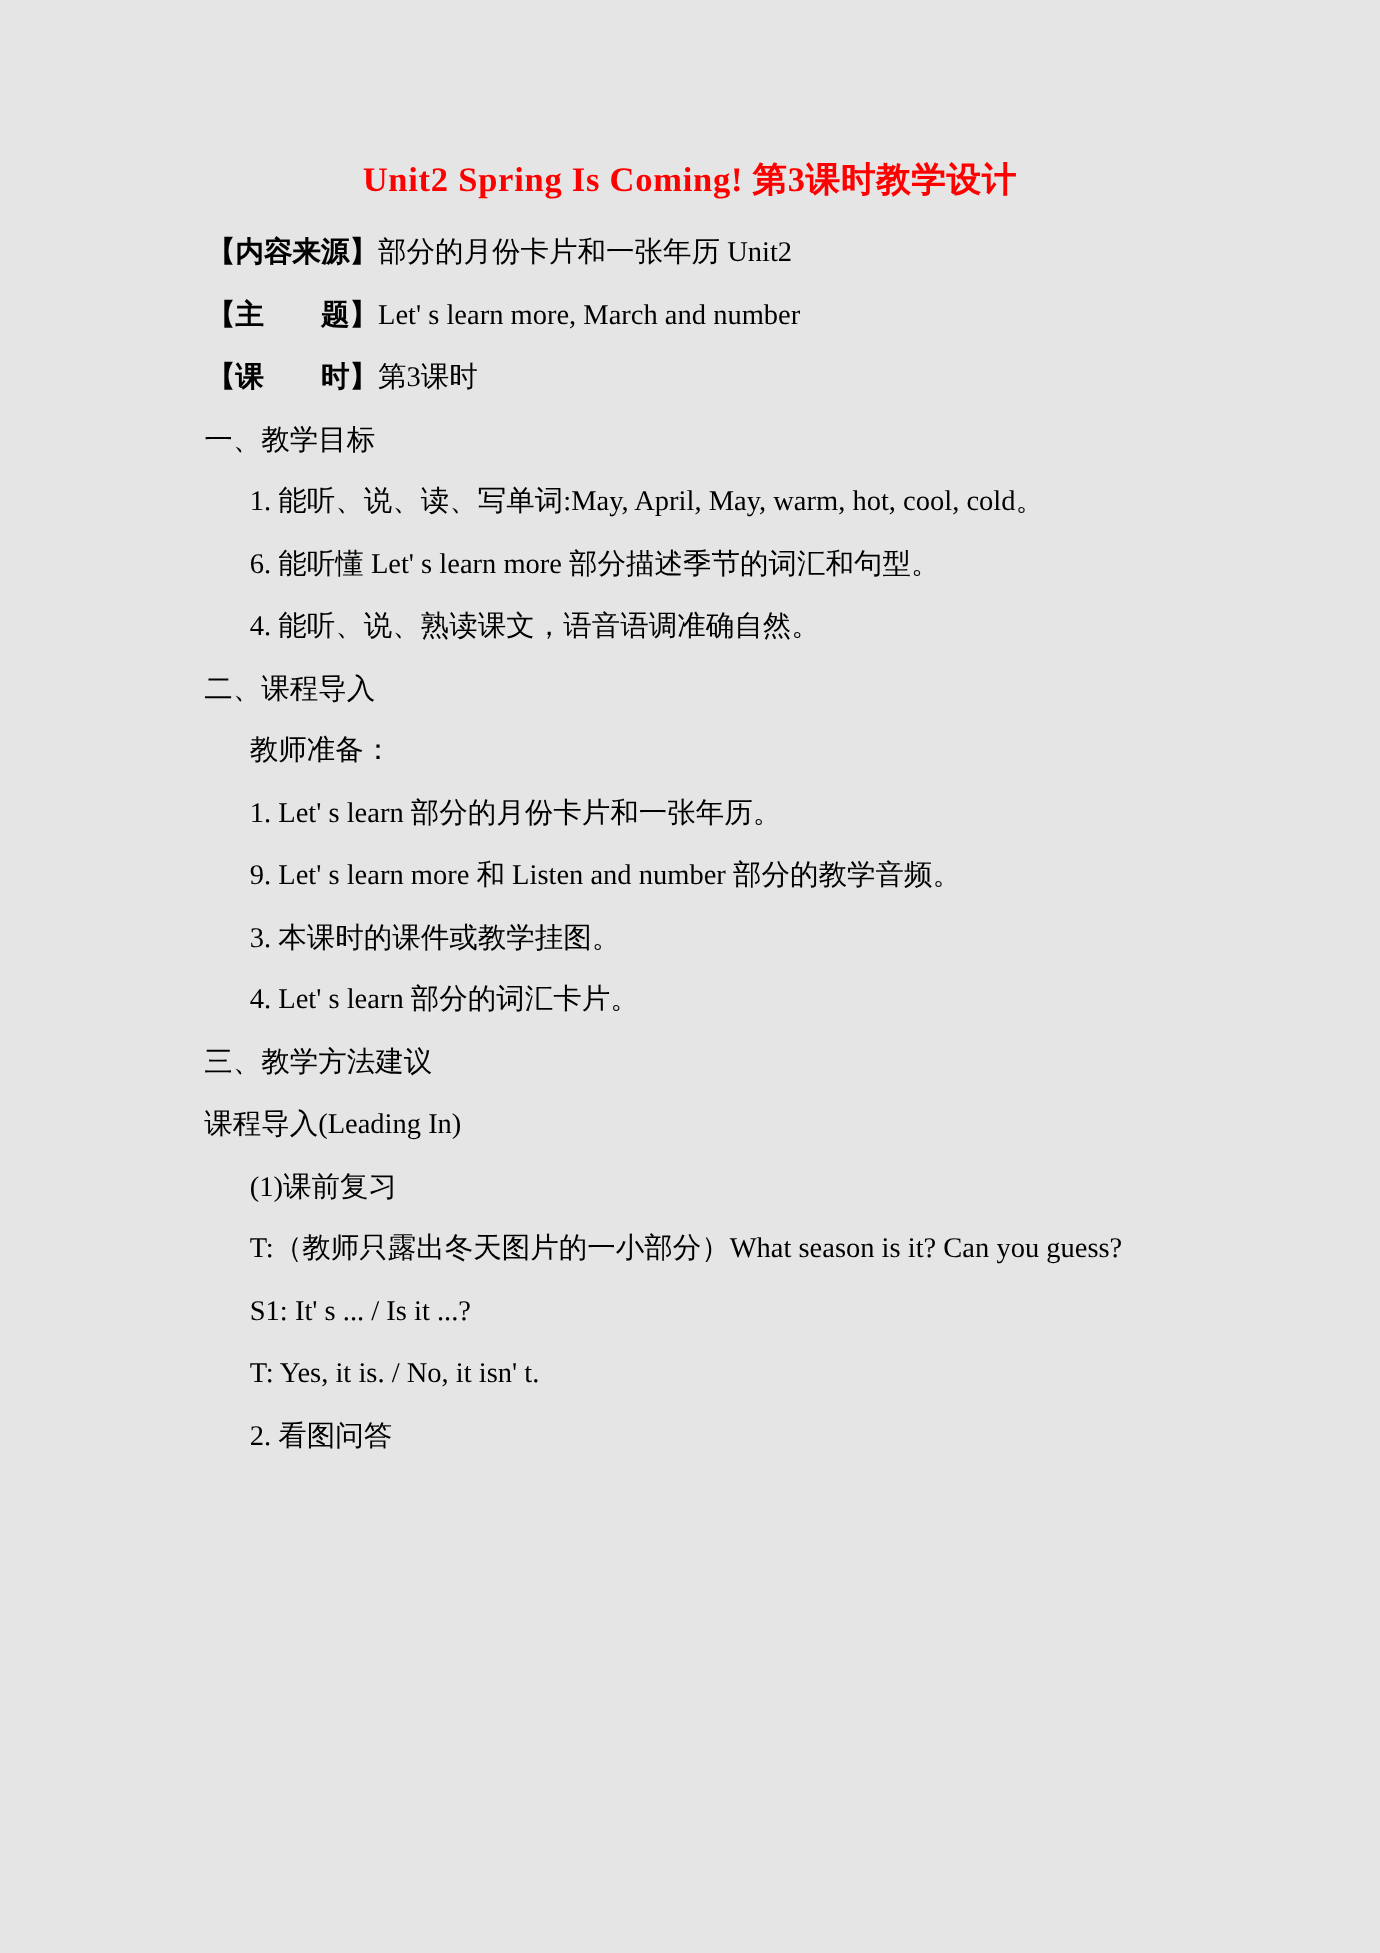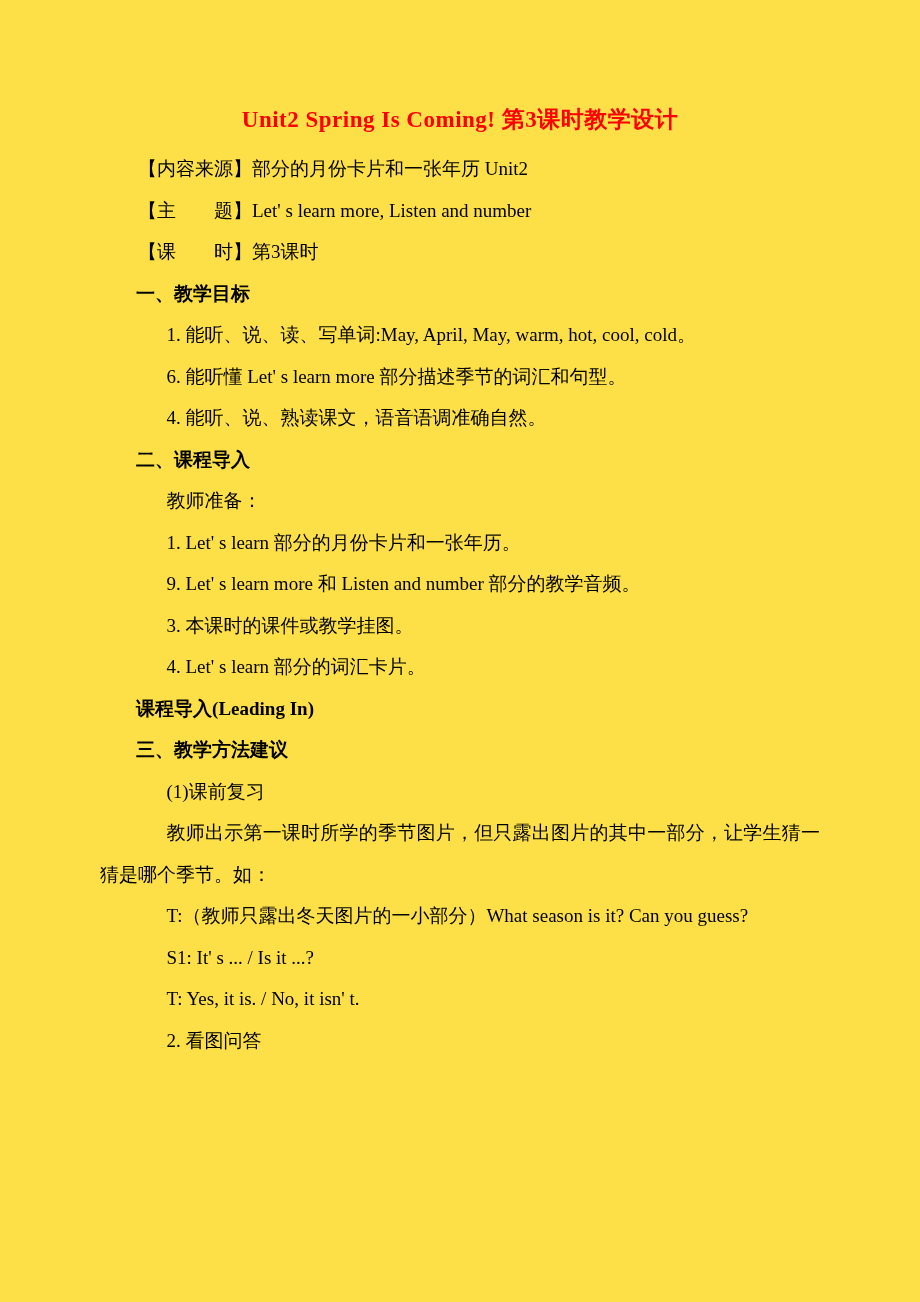--- a/index.html
+++ b/index.html
@@ -5,21 +5,21 @@
   html, body {
     margin: 0;
     padding: 0;
     background: #ffffff;
   }
   .page {
     width: 920px;
     height: 1302px;
     box-sizing: border-box;
     padding: 100px 100px 0 100px;
-    background: #fde047;
+    background: #e5e5e5;
     font-family: "Liberation Serif", "DejaVu Serif", serif;
     font-size: 19px;
     color: #000000;
     overflow: hidden;
   }
   .doc-title {
     text-align: center;
     font-weight: bold;
     font-size: 23px;
     color: #ff0000;
@@ -28,62 +28,61 @@
     letter-spacing: 0.5px;
   }
   p {
     margin: 0;
     line-height: 41.5px;
   }
   .meta {
     text-indent: 2em;
   }
   .meta .label {
-    font-weight: normal;
+    font-weight: bold;
   }
   .heading {
     text-indent: 1.9em;
-    font-weight: bold;
+    font-weight: normal;
   }
   .body-par {
     text-indent: 3.5em;
     text-align: justify;
   }
 </style>
 </head>
 <body>
 
 <div class="page">
 
   <h1 class="doc-title">Unit2 Spring Is Coming! 第3课时教学设计</h1>
 
   <p class="meta"><span class="label">【内容来源】</span><span>部分的月份卡片和一张年历 Unit2</span></p>
 
-  <p class="meta"><span class="label">【主　　题】</span><span>Let' s learn more, Listen and number</span></p>
+  <p class="meta"><span class="label">【主　　题】</span><span>Let' s learn more, March and number</span></p>
 
   <p class="meta"><span class="label">【课　　时】</span><span>第3课时</span></p>
 
   <p class="heading">一、教学目标</p>
 
   <p class="body-par">1. 能听、说、读、写单词:May, April, May, warm, hot, cool, cold。</p>
   <p class="body-par">6. 能听懂 Let' s learn more 部分描述季节的词汇和句型。</p>
   <p class="body-par">4. 能听、说、熟读课文，语音语调准确自然。</p>
 
   <p class="heading">二、课程导入</p>
 
   <p class="body-par">教师准备：</p>
   <p class="body-par">1. Let' s learn 部分的月份卡片和一张年历。</p>
   <p class="body-par">9. Let' s learn more 和 Listen and number 部分的教学音频。</p>
   <p class="body-par">3. 本课时的课件或教学挂图。</p>
   <p class="body-par">4. Let' s learn 部分的词汇卡片。</p>
 
+  <p class="heading">三、教学方法建议</p>
+
   <p class="heading">课程导入(Leading In)</p>
 
-  <p class="heading">三、教学方法建议</p>
-
   <p class="body-par">(1)课前复习</p>
-  <p class="body-par">教师出示第一课时所学的季节图片，但只露出图片的其中一部分，让学生猜一猜是哪个季节。如：</p>
   <p class="body-par">T:（教师只露出冬天图片的一小部分）What season is it? Can you guess?</p>
   <p class="body-par">S1: It' s ... / Is it ...?</p>
   <p class="body-par">T: Yes, it is. / No, it isn' t.</p>
   <p class="body-par">2. 看图问答</p>
 
 </div>
 
 </body></html>

